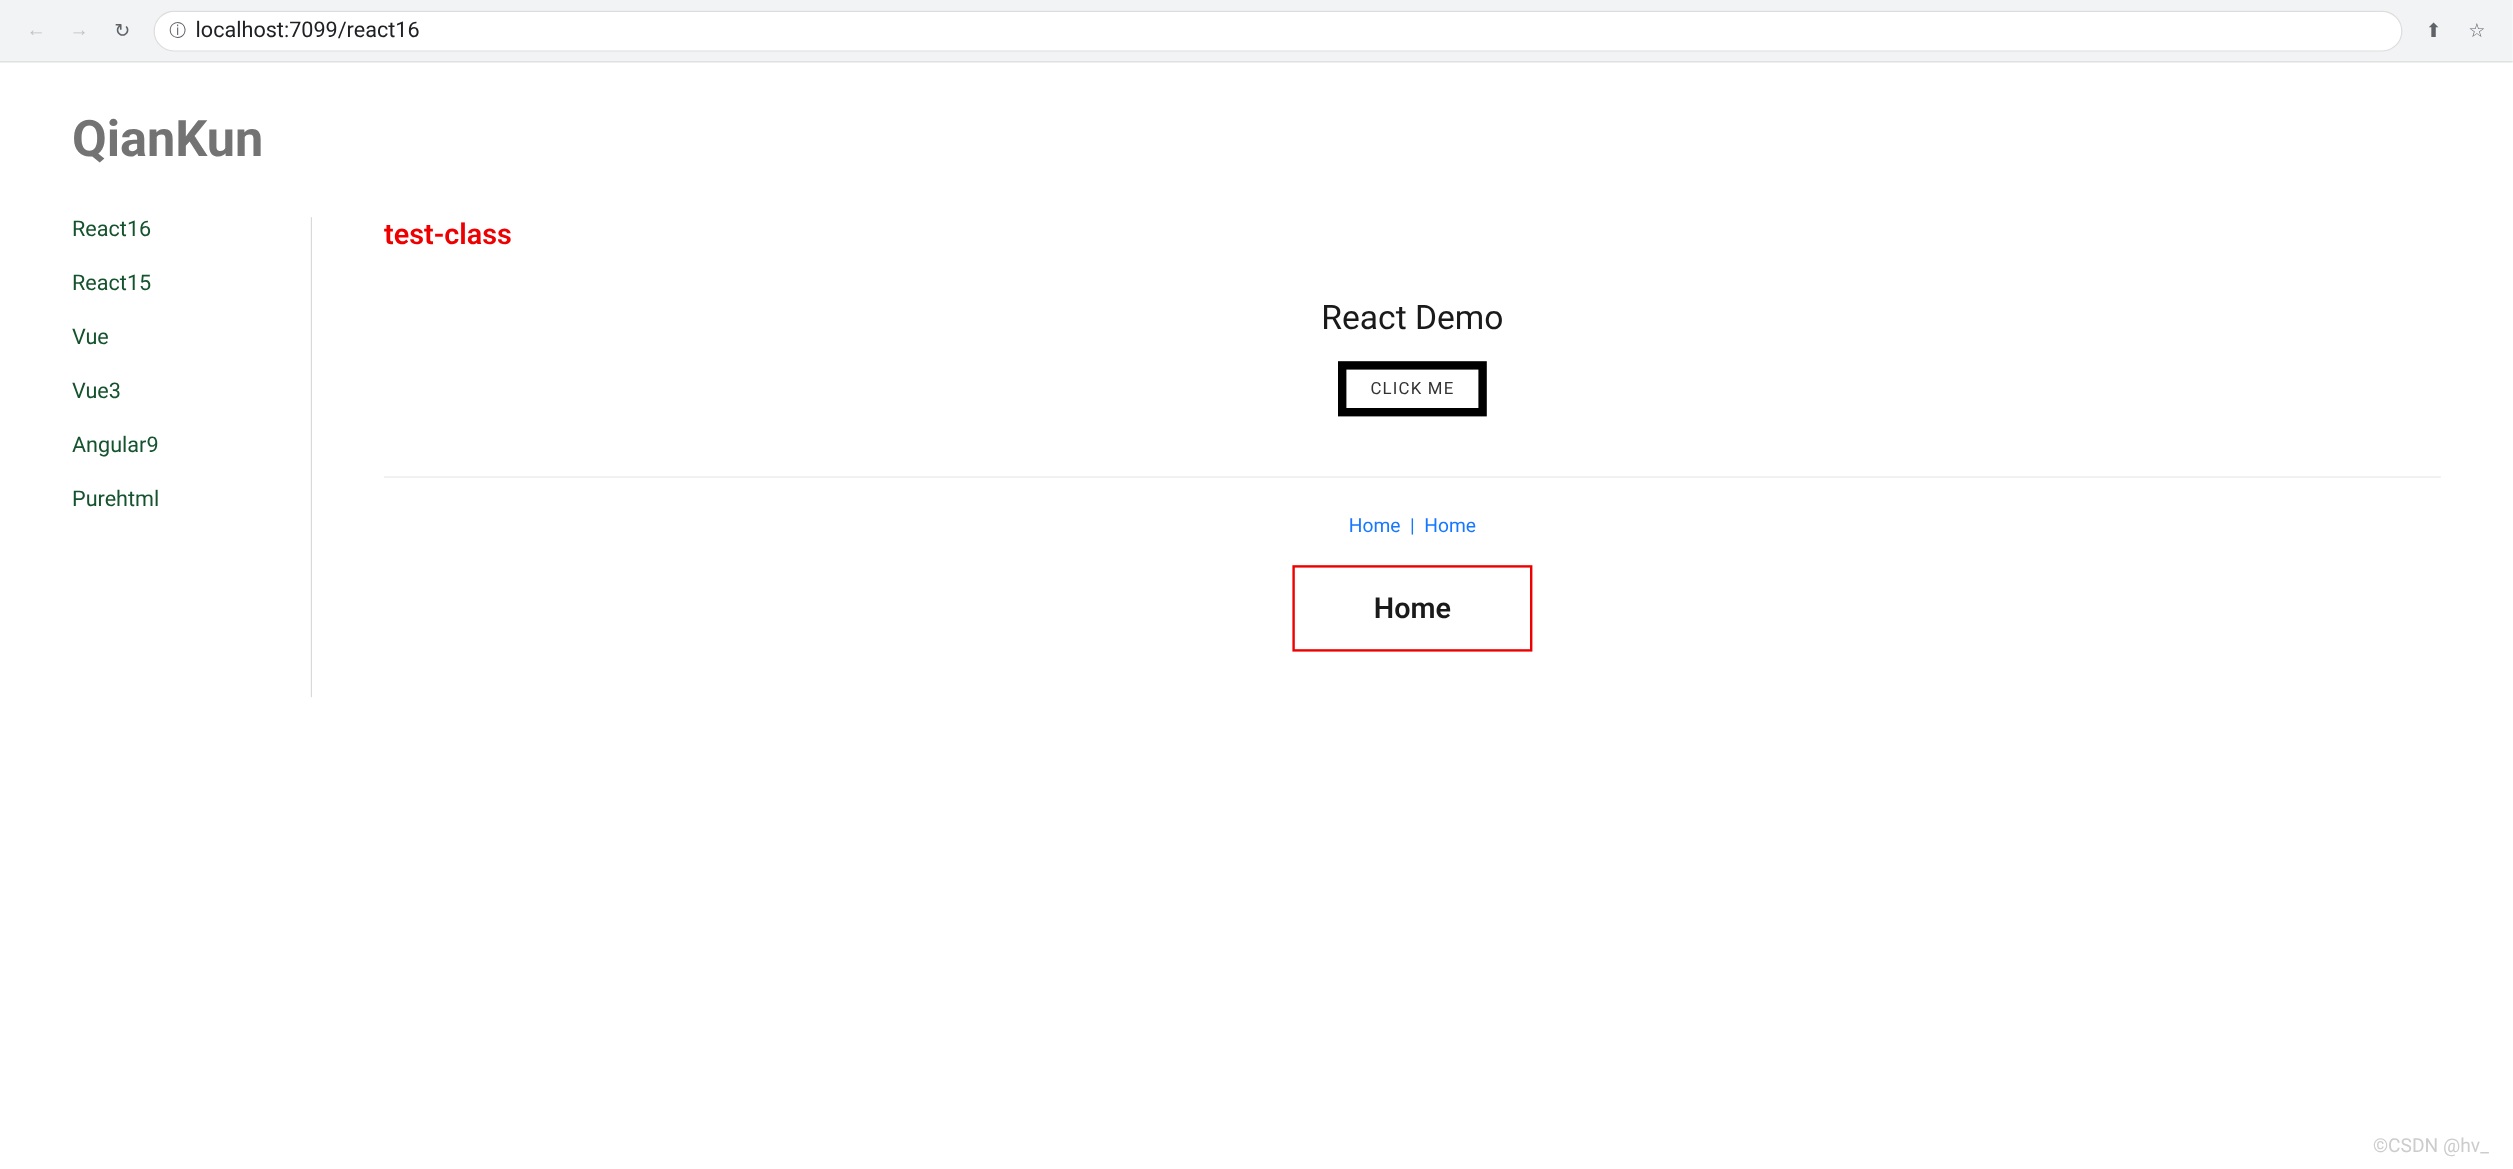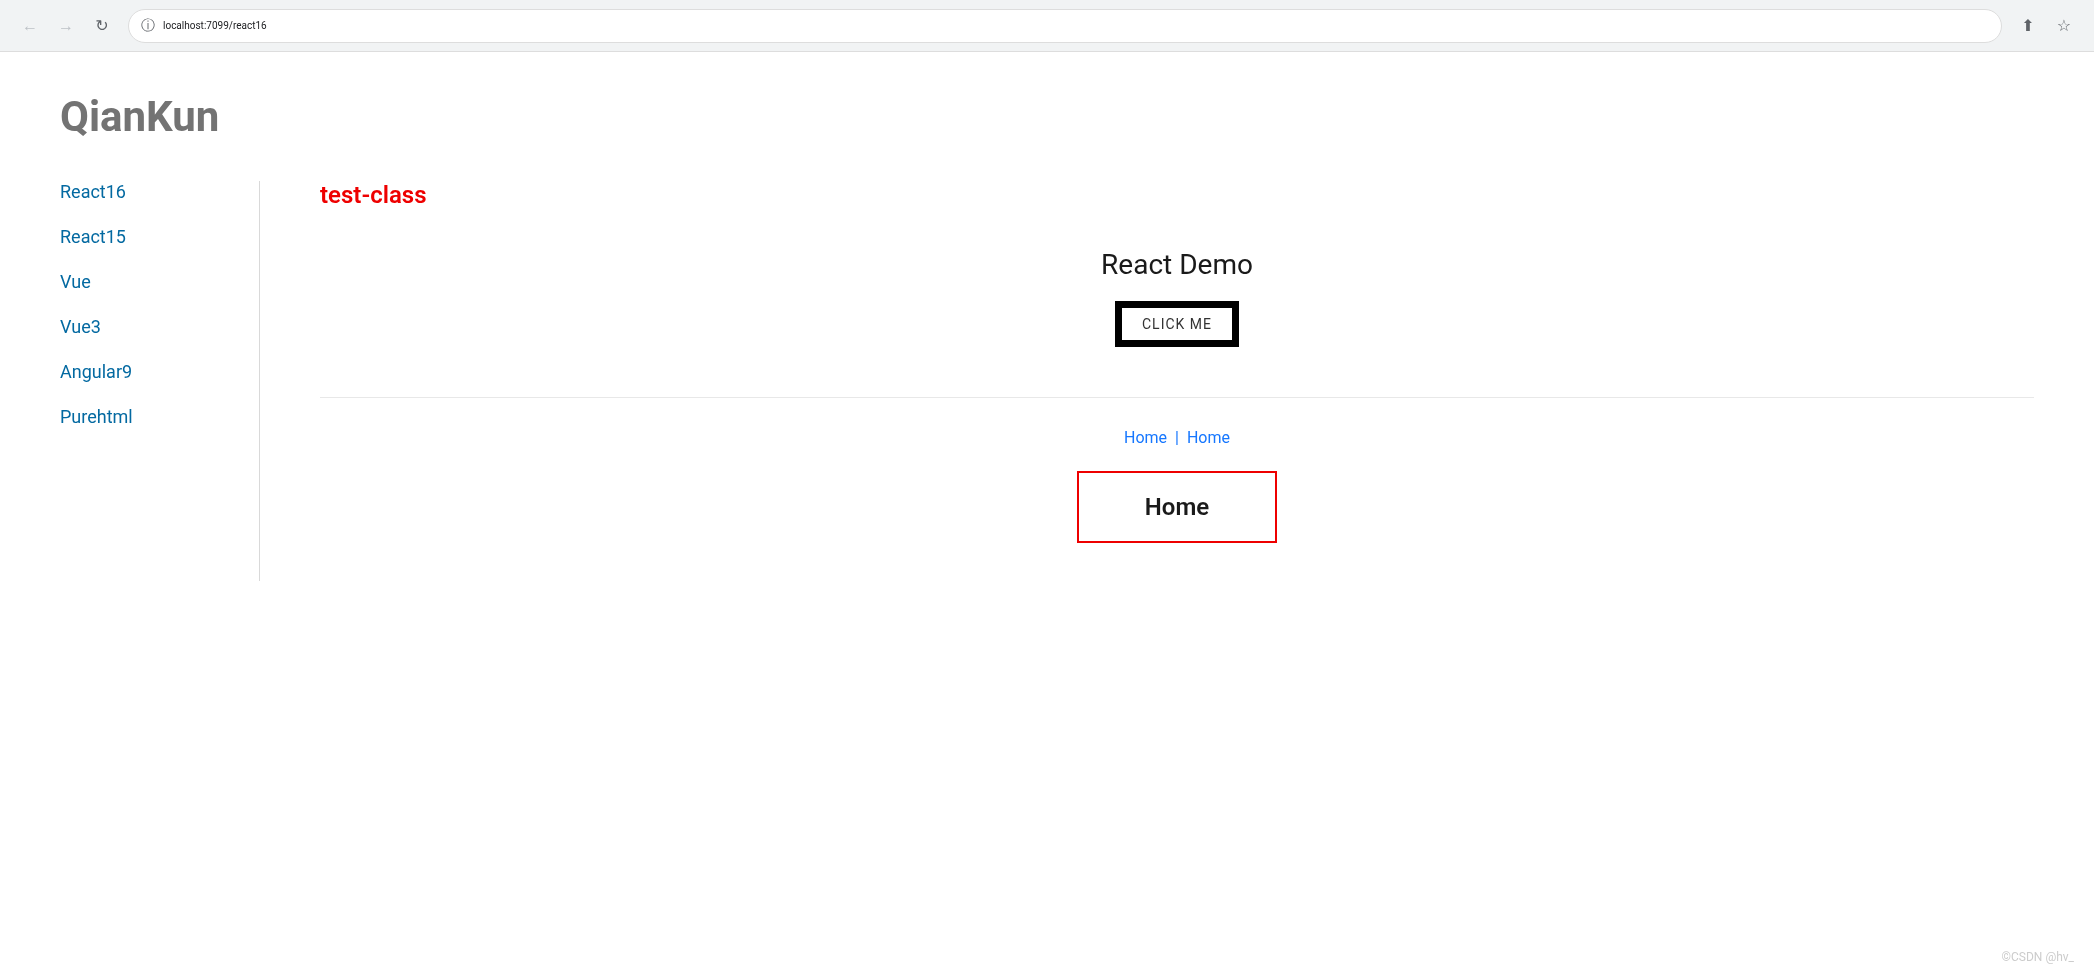--- a/index.html
+++ b/index.html
@@ -62,21 +62,21 @@
       gap: 8px;
       height: 34px;
     }
 
     .address-info-icon {
       color: #5f6368;
       font-size: 14px;
     }
 
     .address-url {
-      font-size: 10px;
+      font-size: 18px;
       color: #202124;
       flex: 1;
     }
 
     .browser-actions {
       display: flex;
       gap: 8px;
       align-items: center;
     }
 
@@ -115,21 +115,21 @@
     .sidebar {
       width: 200px;
       padding-right: 40px;
       border-right: 1px solid #d9d9d9;
       min-height: 400px;
       flex-shrink: 0;
     }
 
     .sidebar-item {
       font-size: 18px;
-      color: #0369a1;
+      color: #14532d;
       margin-bottom: 24px;
       cursor: pointer;
       display: block;
     }
 
     
     .content-area {
       flex: 1;
       padding-left: 60px;
     }
@@ -212,21 +212,21 @@
       color: #1a1a1a;
       text-align: center;
       min-width: 200px;
     }
 
     
     .watermark {
       position: fixed;
       bottom: 10px;
       right: 20px;
-      font-size: 12px;
+      font-size: 16px;
       color: #ccc;
     }
   </style>
 </head>
 <body>
 
 <div class="browser-chrome">
   <div class="browser-nav-buttons">
     <button class="nav-btn disabled">←</button>
     <button class="nav-btn disabled">→</button>

